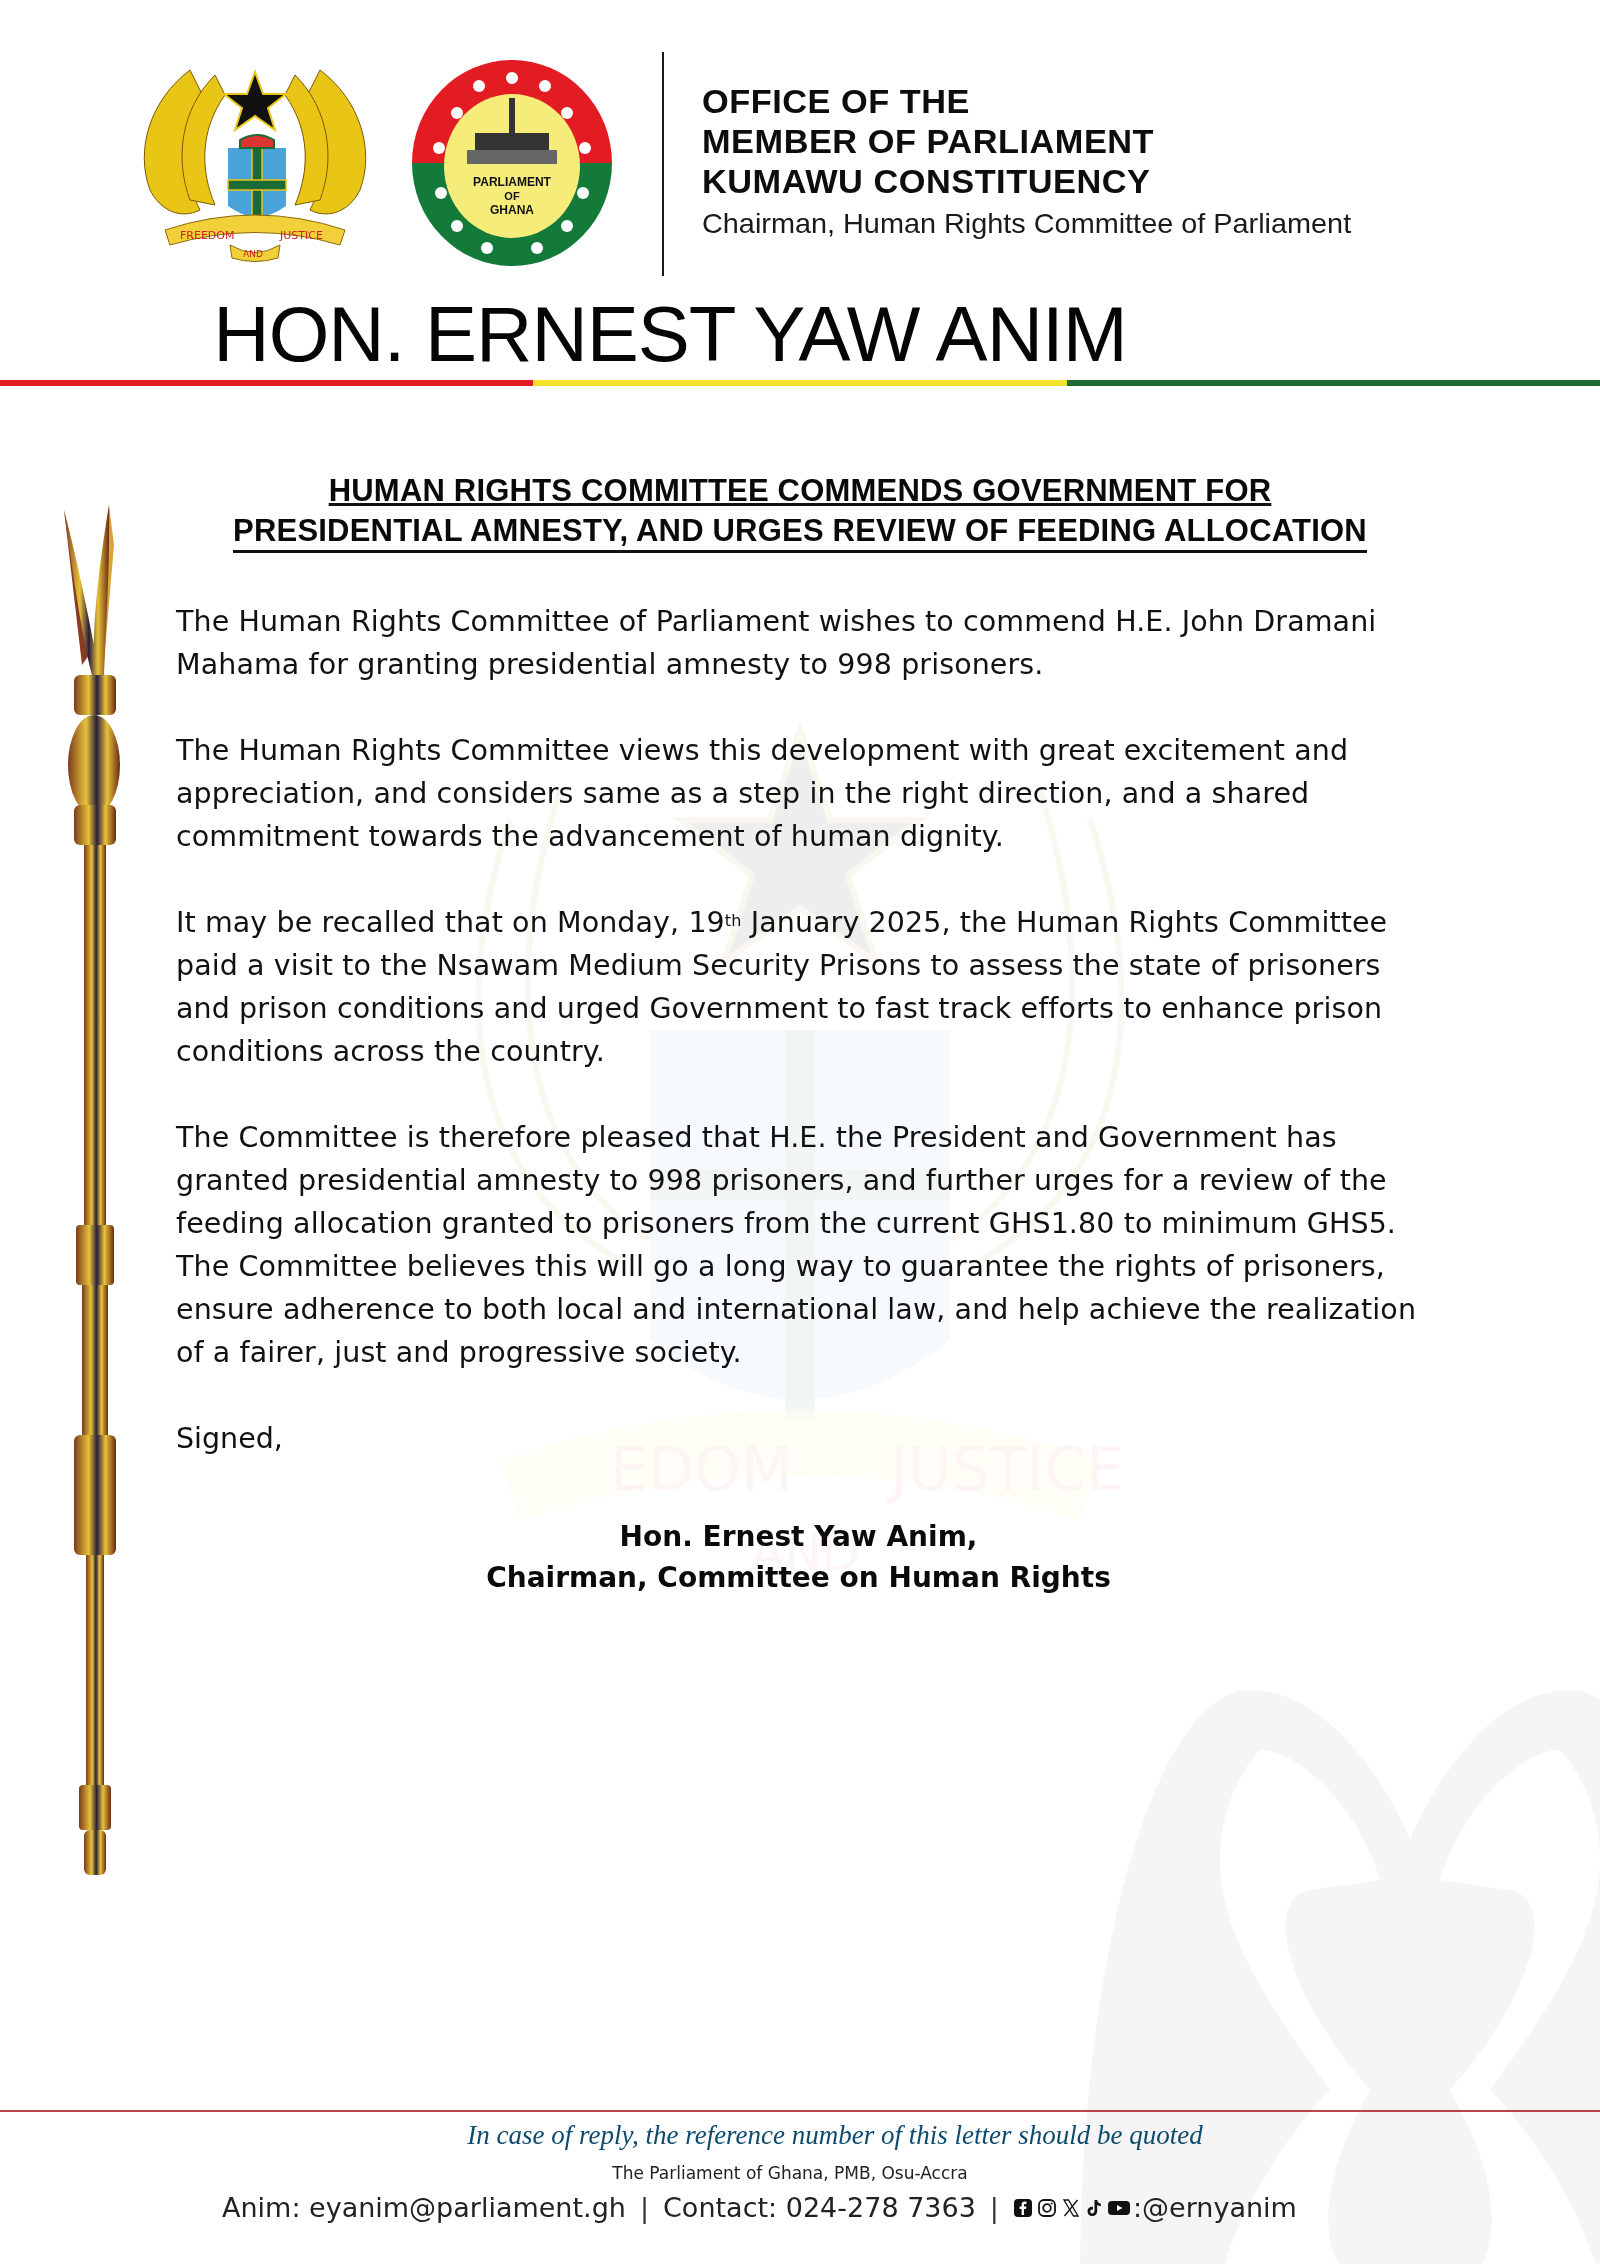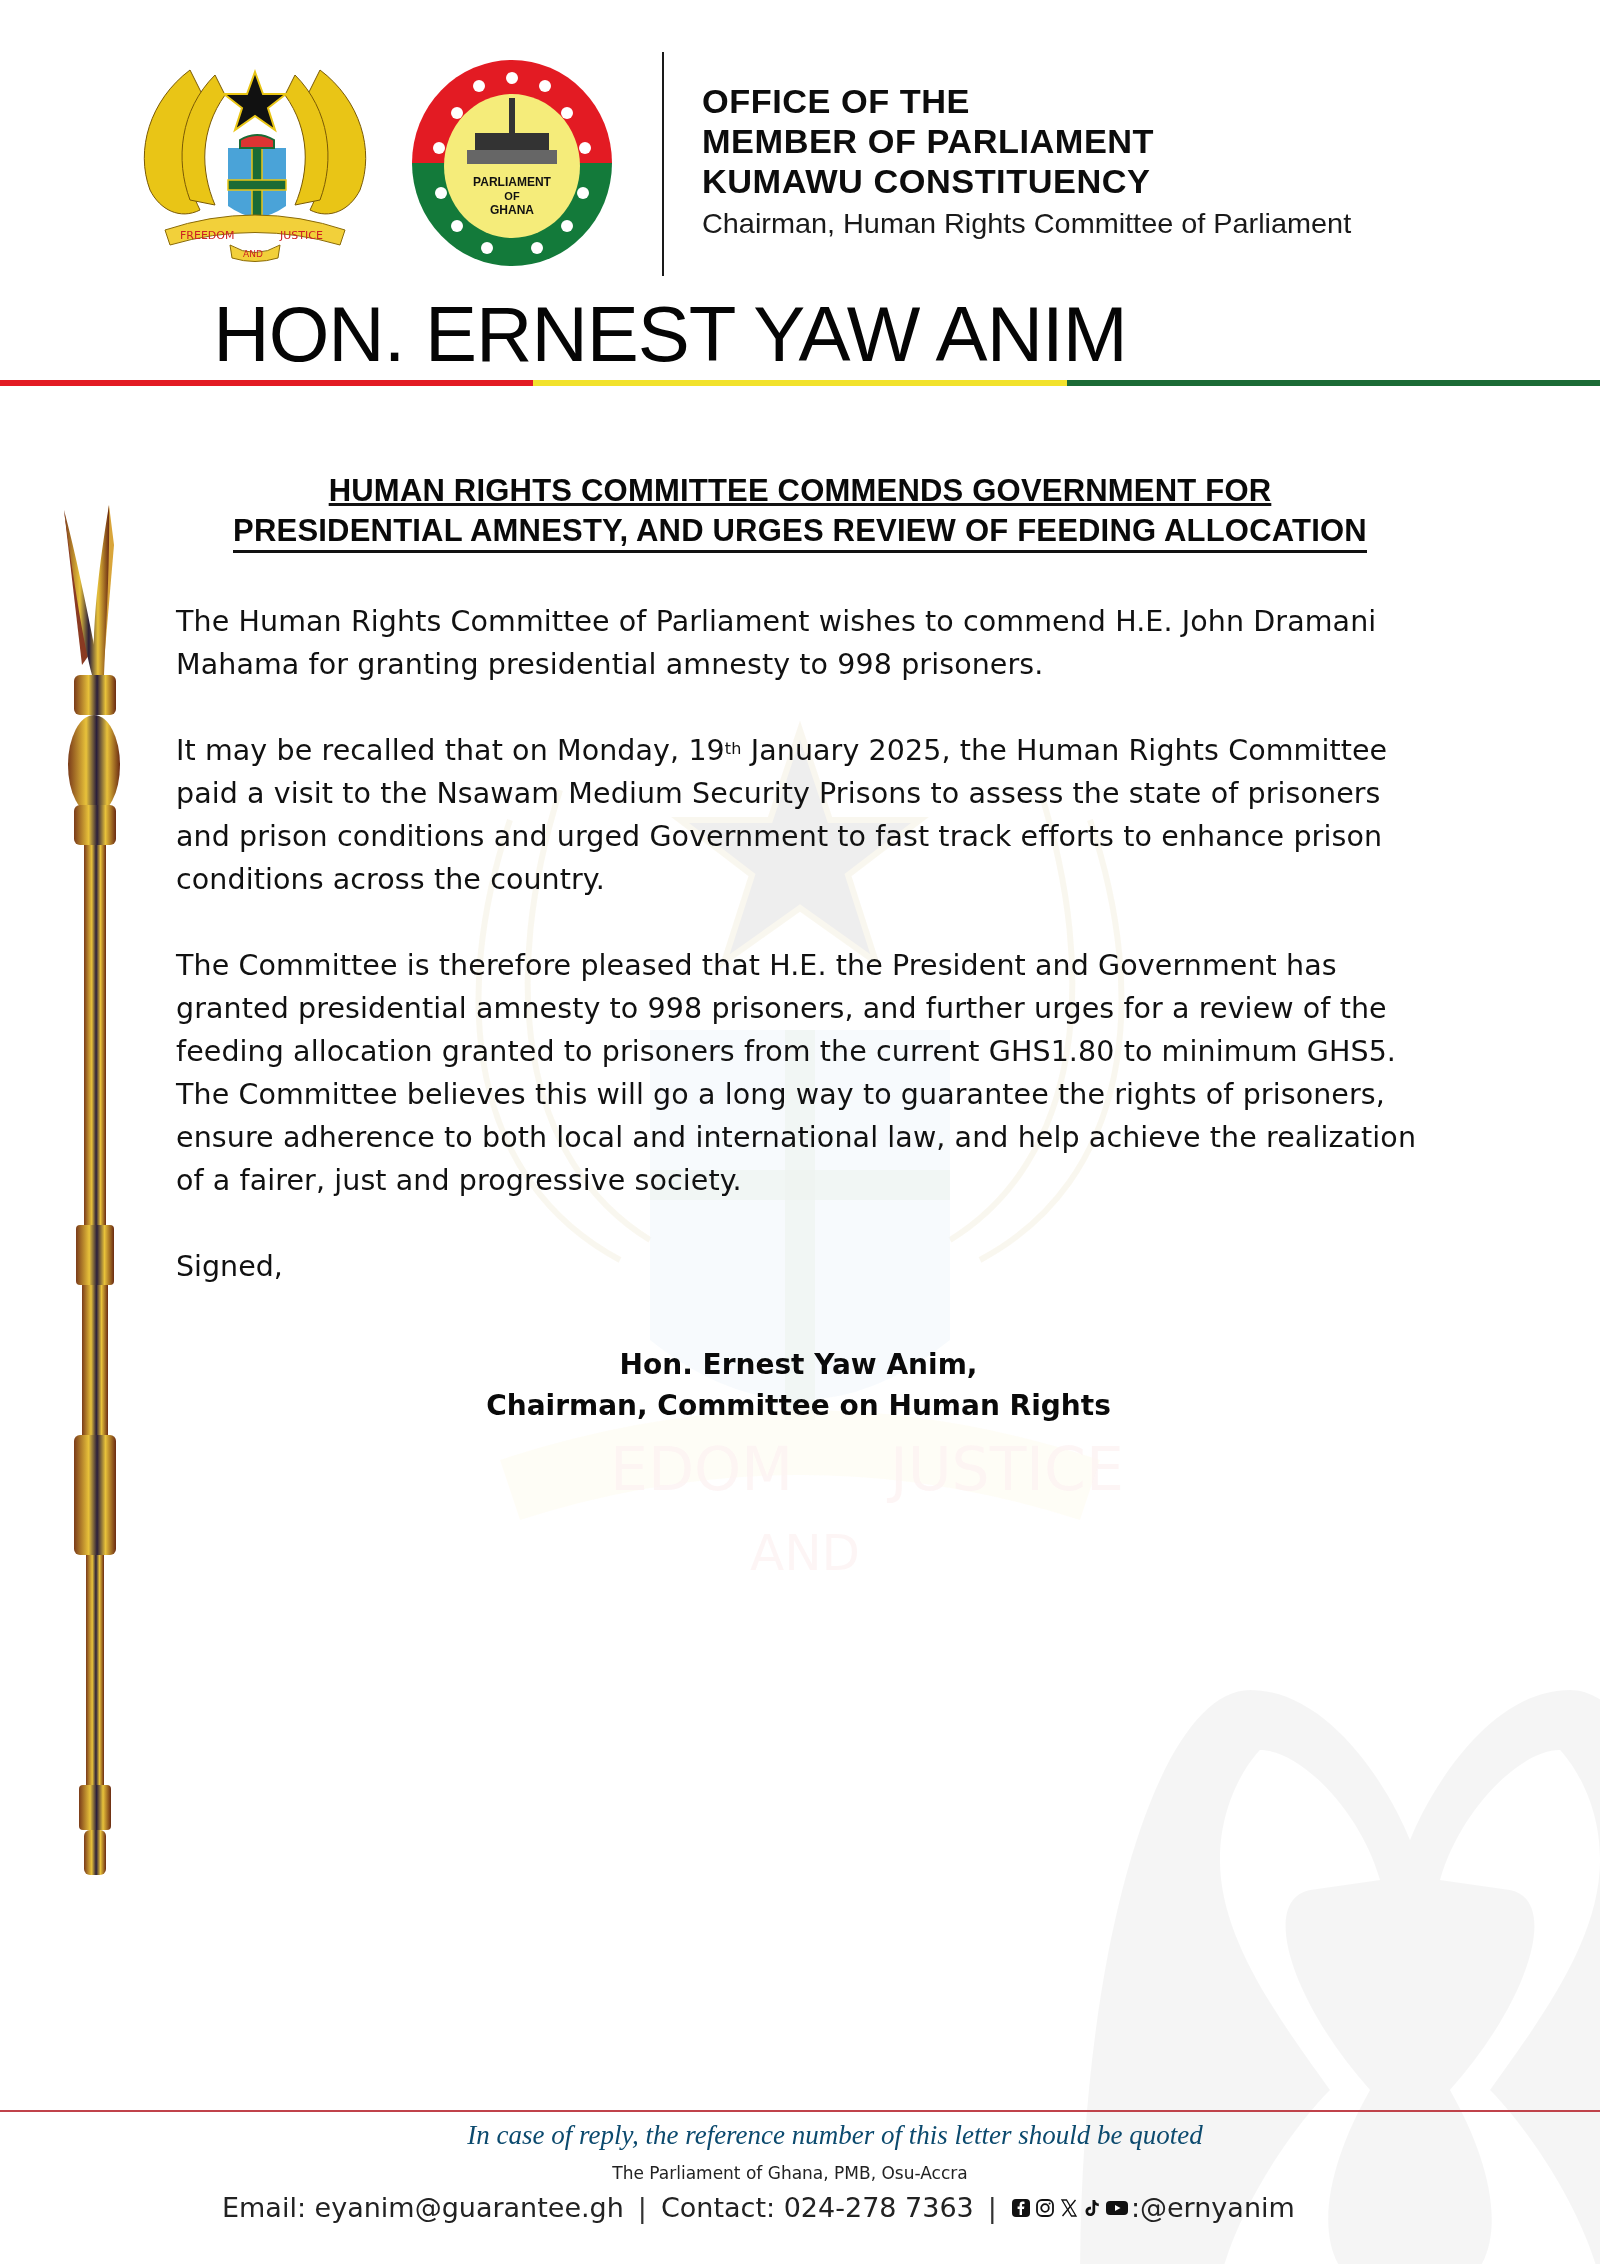--- a/index.html
+++ b/index.html
@@ -173,36 +173,37 @@
 </svg>
 
 <main>
   <div class="headline">
     <div class="h1">HUMAN RIGHTS COMMITTEE COMMENDS GOVERNMENT FOR</div>
     <div class="h2">PRESIDENTIAL AMNESTY, AND URGES REVIEW OF FEEDING ALLOCATION</div>
   </div>
 
   <div class="content">
     <p class="para">The Human Rights Committee of Parliament wishes to commend H.E. John Dramani Mahama for granting presidential amnesty to 998 prisoners.</p>
+    <p class="para">The Human Rights Committee views this development with great excitement and appreciation, and considers same as a step in the right direction, and a shared commitment towards the advancement of human dignity.</p>
     <p class="para"><span>It may be recalled that on Monday, 19</span><sup>th</sup><span> January 2025, the Human Rights Committee paid a visit to the Nsawam Medium Security Prisons to assess the state of prisoners and prison conditions and urged Government to fast track efforts to enhance prison conditions across the country.</span></p>
     <p class="para">The Committee is therefore pleased that H.E. the President and Government has granted presidential amnesty to 998 prisoners, and further urges for a review of the feeding allocation granted to prisoners from the current GHS1.80 to minimum GHS5. The Committee believes this will go a long way to guarantee the rights of prisoners, ensure adherence to both local and international law, and help achieve the realization of a fairer, just and progressive society.</p>
     <p class="signed">Signed,</p>
     <div class="sig-block">
       <div class="sig-name">Hon. Ernest Yaw Anim,</div>
       <div class="sig-title">Chairman, Committee on Human Rights</div>
     </div>
   </div>
 </main>
 
 <footer>
   <div class="footer-rule"></div>
   <div class="footer-note">In case of reply, the reference number of this letter should be quoted</div>
   <div class="footer-address">The Parliament of Ghana, PMB, Osu-Accra</div>
   <div class="footer-contact">
-    <span>Email: eyanim@guarantee.gh</span>
+    <span>Anim: eyanim@parliament.gh</span>
     <span class="sep">|</span>
     <span>Contact: 024-278 7363</span>
     <span class="sep">|</span>
     <span class="social">
       <svg width="20" height="20" viewBox="0 0 20 20">
           <rect x="1" y="1" width="18" height="18" rx="4" fill="#111"></rect>
           <path d="M11 17 V11 H13 L13.4 8.5 H11 V7 C11 6.3 11.3 6 12 6 H13.5 V3.8 C13 3.7 12.3 3.6 11.6 3.6 C9.8 3.6 8.6 4.7 8.6 6.7 V8.5 H6.6 V11 H8.6 V17 Z" fill="#fff"></path>
         </svg>
       <svg width="20" height="20" viewBox="0 0 20 20">
           <rect x="2" y="2" width="16" height="16" rx="5" fill="none" stroke="#111" stroke-width="1.8"></rect>

